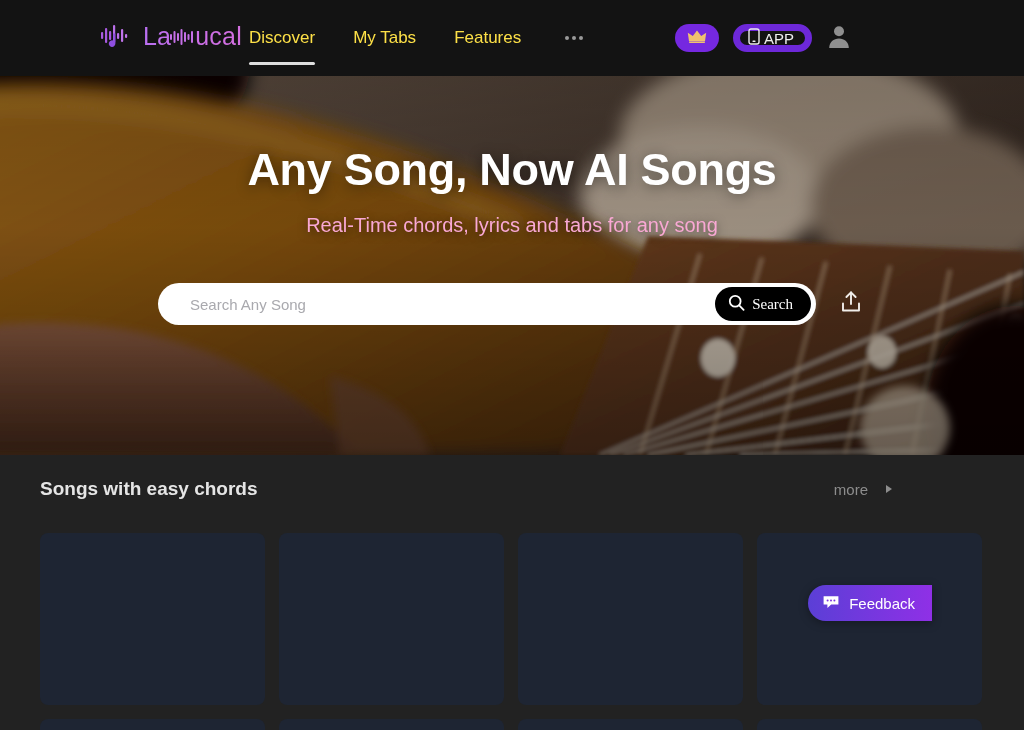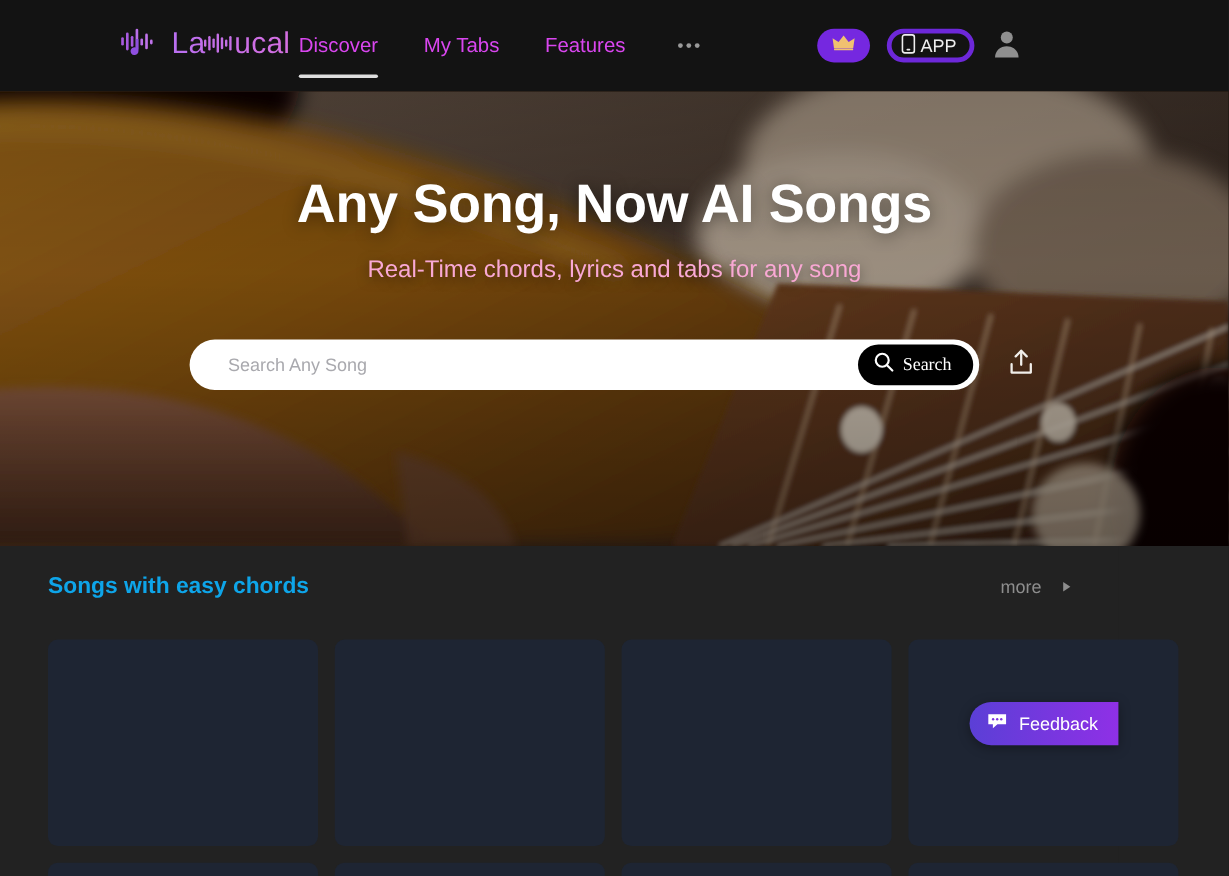--- a/index.html
+++ b/index.html
@@ -28,21 +28,21 @@
     background: linear-gradient(90deg,#b86ff0 0%,#c86ee8 45%,#d46fe0 100%);
     -webkit-background-clip: text; background-clip: text;
     color: transparent; position: relative;
   }
   .logo-text .wave-inline {
     display: inline-block; vertical-align: -2px; margin: 0 -1px;
   }
 
   .nav { position: absolute; left: 249px; top: 0; height: 76px; display: flex; align-items: center; gap: 0; }
   .nav-item {
-    color: #d946ef; font-size: 17px; padding: 0 0;
+    color: #fde047; font-size: 17px; padding: 0 0;
     height: 76px; display: flex; align-items: center; position: relative;
     cursor: pointer; white-space: nowrap;
   }
   .nav-item + .nav-item { margin-left: 38px; }
   .nav-item.active::after {
     content: ""; position: absolute; left: 0; right: 0; bottom: 11px;
     height: 3px; background: #dedede; border-radius: 2px;
   }
   .nav-more {
     margin-left: 44px; height: 76px; display: flex; align-items: center;
@@ -55,21 +55,21 @@
     position: absolute; right: 172px; top: 0; height: 76px;
     display: flex; align-items: center; gap: 14px;
   }
   .vip-pill {
     width: 44px; height: 28px; border-radius: 14px;
     background: #7528e0; display: flex; align-items: center; justify-content: center;
     cursor: pointer;
   }
   .app-pill {
     height: 28px; padding: 0 11px 0 8px; border-radius: 14px;
-    border: 4px solid #6d28d9; color: #efefef;
+    border: 7px solid #6d28d9; color: #efefef;
     display: flex; align-items: center; gap: 4px;
     font-size: 15px; cursor: pointer;
   }
   .avatar-btn { width: 26px; height: 26px; cursor: pointer; display: flex; align-items: center; justify-content: center; }
 
   
   .hero {
     position: absolute; top: 76px; left: 0; width: 1024px; height: 379px;
     overflow: hidden; background: #1a0e06;
   }
@@ -108,21 +108,21 @@
     font-family: Liberation Serif, serif;
     display: flex; align-items: center; gap: 7px; cursor: pointer;
   }
   .upload-btn { cursor: pointer; display: flex; align-items: center; justify-content: center; width: 30px; height: 30px; }
 
   
   .section-head {
     position: absolute; top: 478px; left: 40px; right: 40px;
     display: flex; align-items: center; justify-content: space-between;
   }
-  .section-title { font-size: 19px; font-weight: 700; color: #0ea5e9; }
+  .section-title { font-size: 19px; font-weight: 700; color: #e5e5e5; }
   .more-link {
     display: flex; align-items: center; gap: 18px;
     color: #8d8d8d; font-size: 15px; cursor: pointer;
   }
   .tri { width: 0; height: 0; border-left: 6px solid #8d8d8d; border-top: 4px solid transparent; border-bottom: 4px solid transparent; }
 
   .grid {
     position: absolute; top: 533px; left: 40px;
     width: 944px;
     display: grid; grid-template-columns: repeat(4, 225px);

